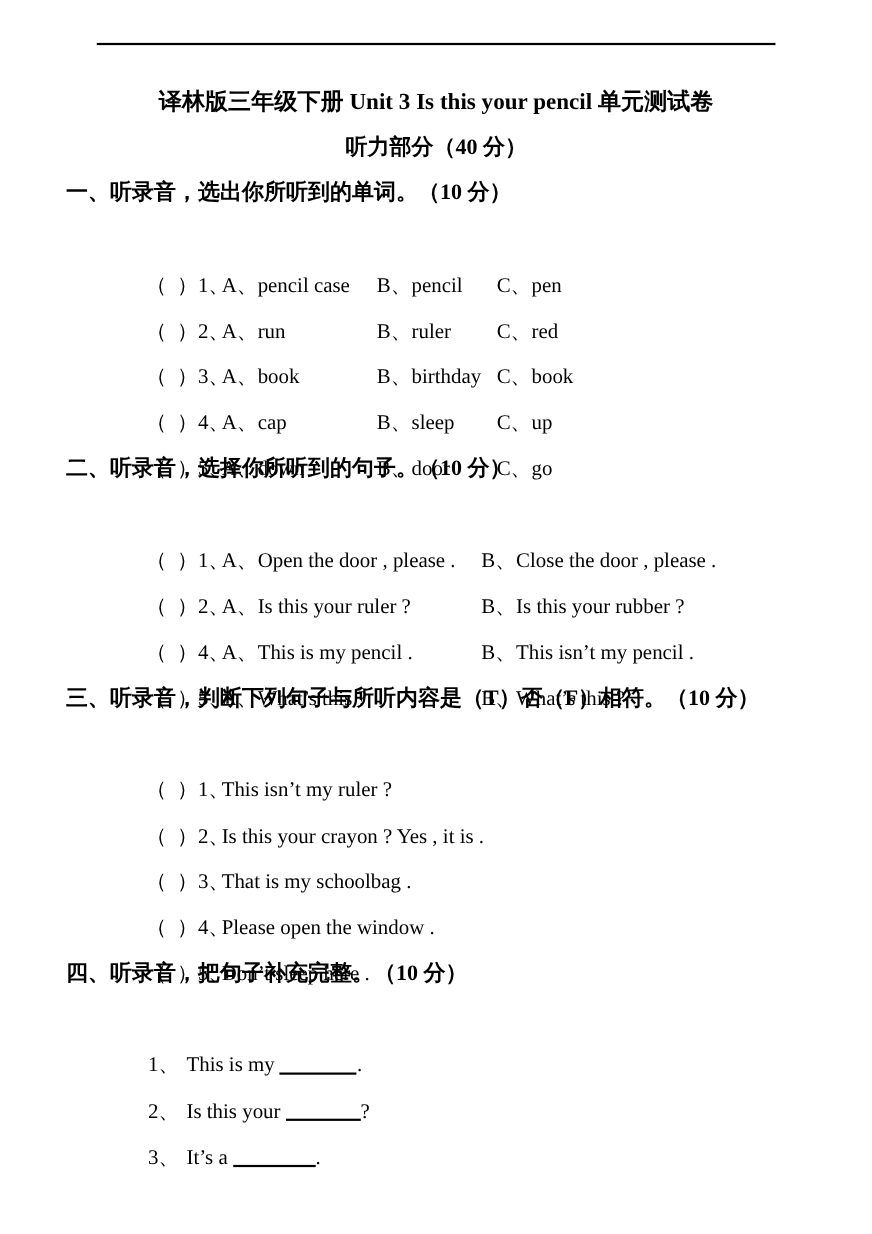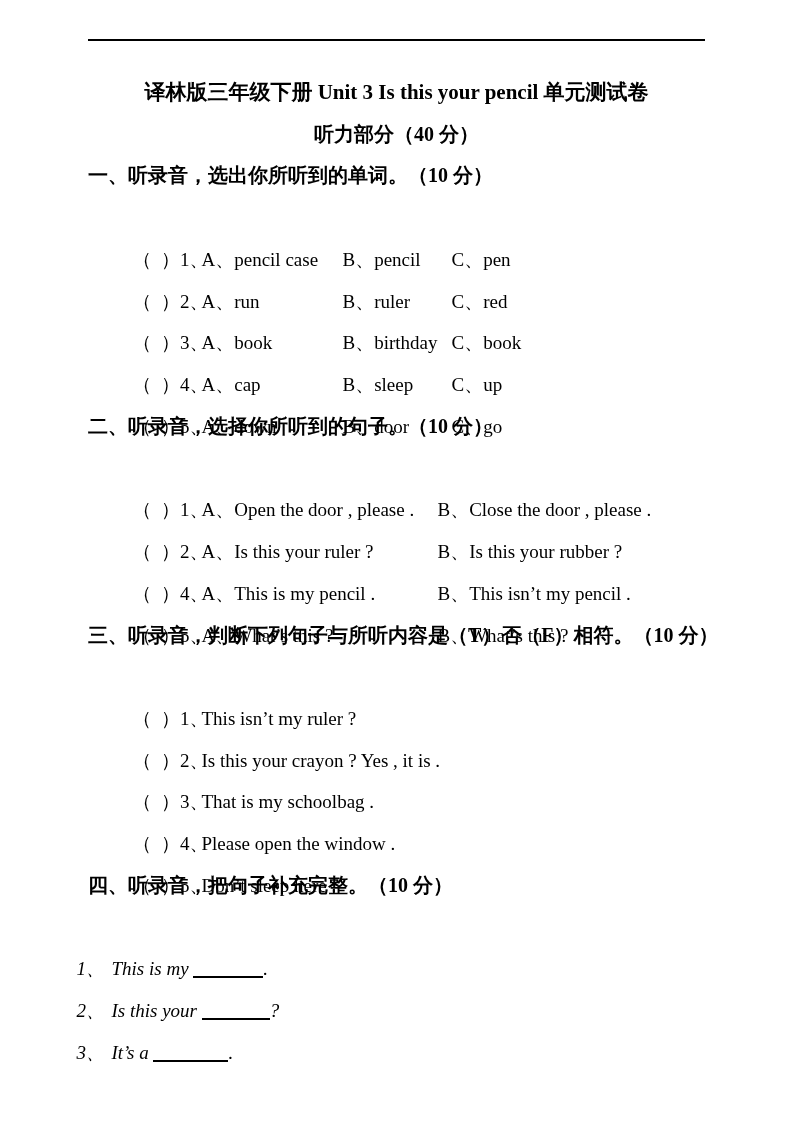--- a/index.html
+++ b/index.html
@@ -44,30 +44,29 @@
   .center { text-align: center; }
   .doc-title {
     font-size: 21px;
     font-weight: bold;
   }
   .part-title {
     font-size: 20px;
     font-weight: bold;
   }
   .sec-heading {
-    padding-left: 88px;
+    padding-left: 60px;
     font-size: 20px;
     font-weight: bold;
   }
   .item {
     padding-left: 104px;
   }
   .s4-item {
-    padding-left: 48px;
-    font-style: italic;
+    padding-left: 106px;
   }
   .col {
     display: inline-block;
     vertical-align: baseline;
   }
   .col-pre { width: 69px; }
   .s1-a { width: 141px; }
   .s1-b { width: 109px; }
   .s2-a { width: 236px; }
   .q-num { display: inline-block; width: 35px; }

